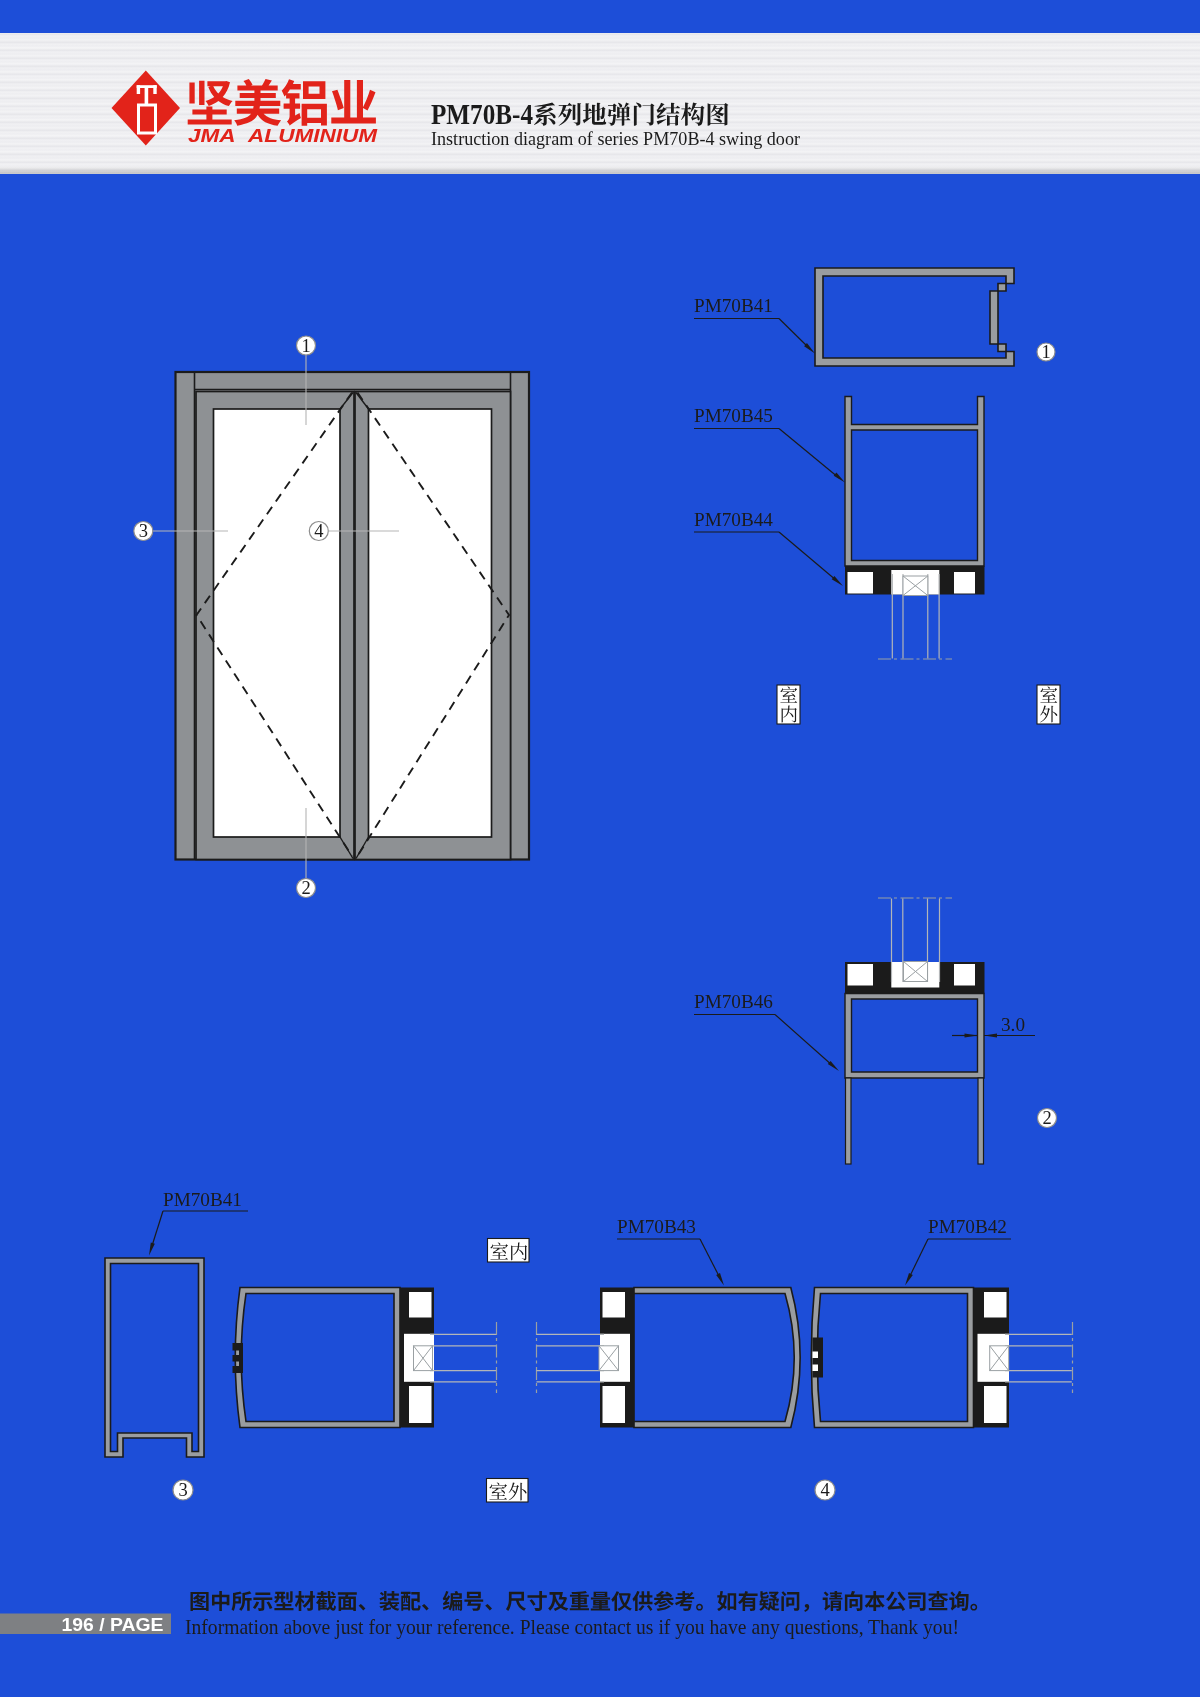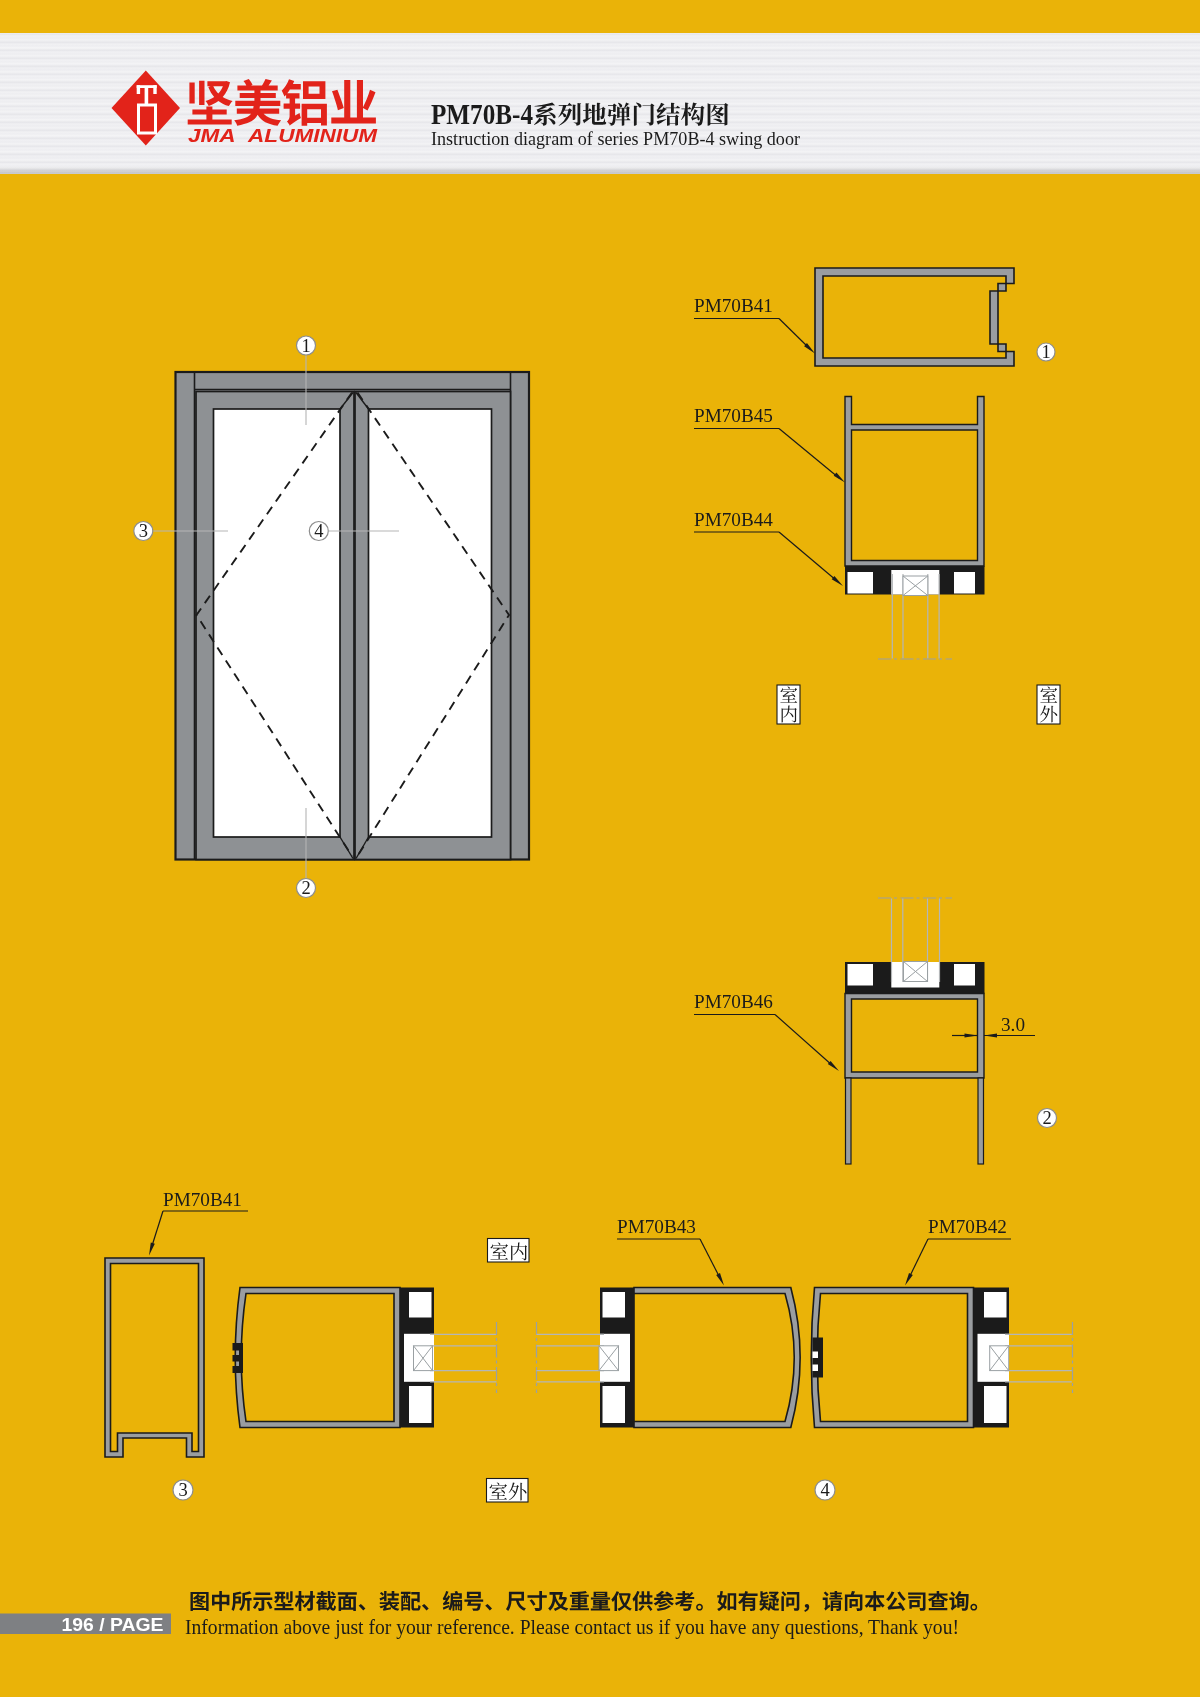--- a/index.html
+++ b/index.html
@@ -1,15 +1,15 @@
 <!DOCTYPE html>
 <html><head><meta charset="utf-8">
 <style>
 html,body{margin:0;padding:0;background:#fff;}
-#page{position:relative;width:1200px;height:1697px;background:#eab308;overflow:hidden;
+#page{position:relative;width:1200px;height:1697px;background:#1d4ed8;overflow:hidden;
       font-family:"Liberation Sans",sans-serif;-webkit-font-smoothing:antialiased;}
 #stripes{position:absolute;left:0;top:33px;width:1200px;height:141px;
  background:
   repeating-linear-gradient(180deg,
    rgba(255,255,255,0.95) 0px,rgba(213,213,219,0.9) 1px,rgba(247,247,249,0.9) 2px,rgba(222,222,227,0.7) 3px,rgba(252,252,253,0.95) 4px,rgba(220,220,226,0.8) 5px,rgba(255,255,255,0.9) 6px,rgba(226,226,231,0.7) 7px,rgba(250,250,251,0.9) 8px),
   repeating-linear-gradient(180deg,
    rgba(255,255,255,0.6) 0px,rgba(234,234,238,0.5) 7px,rgba(255,255,255,0.6) 15px,rgba(238,238,241,0.5) 22px,rgba(255,255,255,0.6) 29px),
   #f0f0f2;}
 #stripes:after{content:"";position:absolute;left:0;bottom:0;width:100%;height:7px;background:linear-gradient(180deg,rgba(0,0,0,0),rgba(0,0,0,0.10) 70%,rgba(0,0,0,0.18));border-bottom:1px solid #c9cacd;}
 .abs{position:absolute;}

